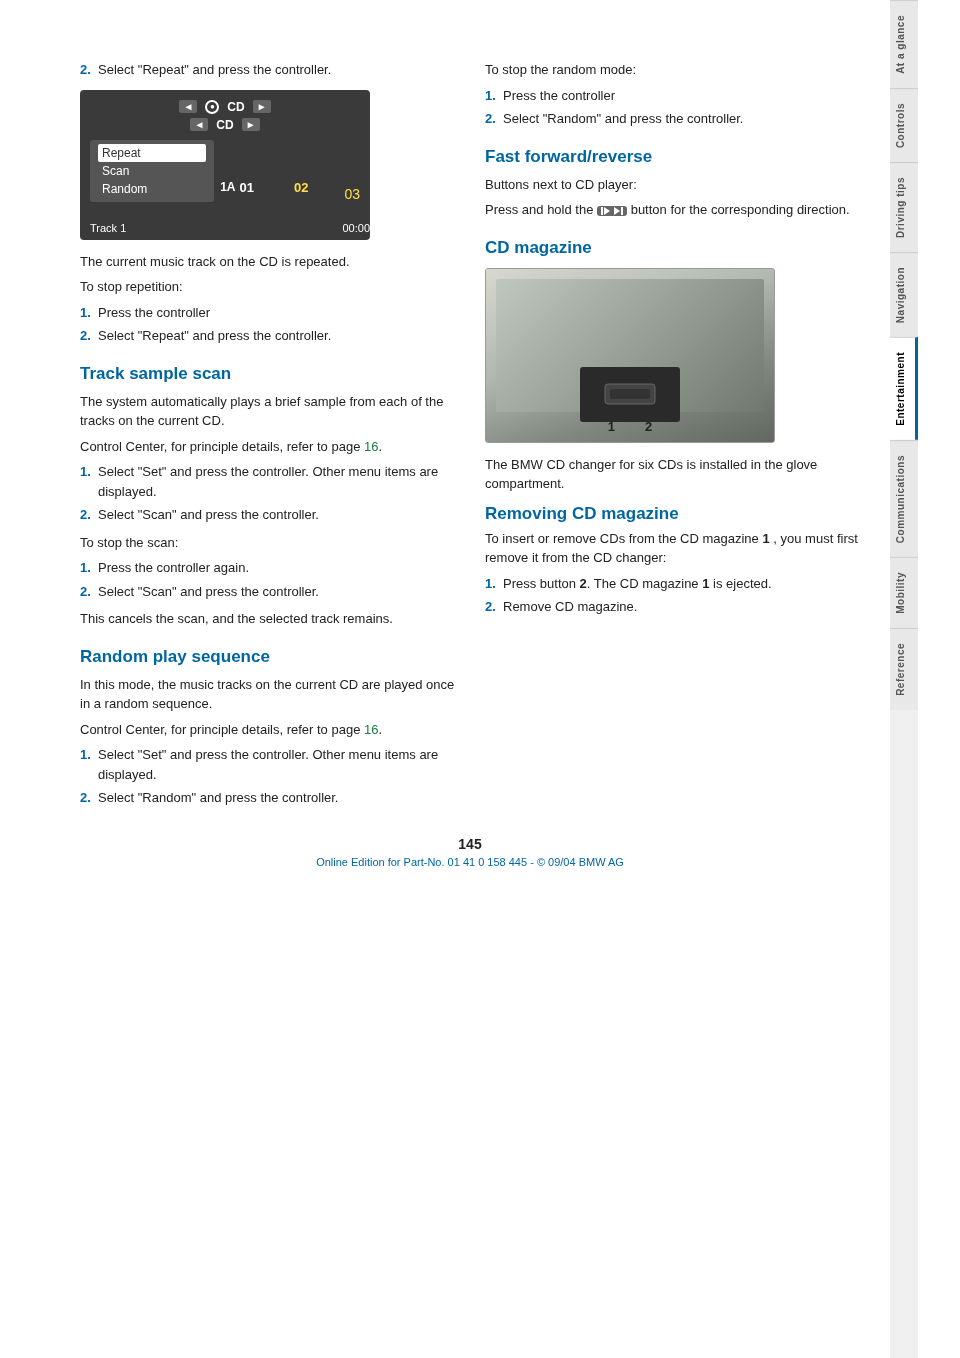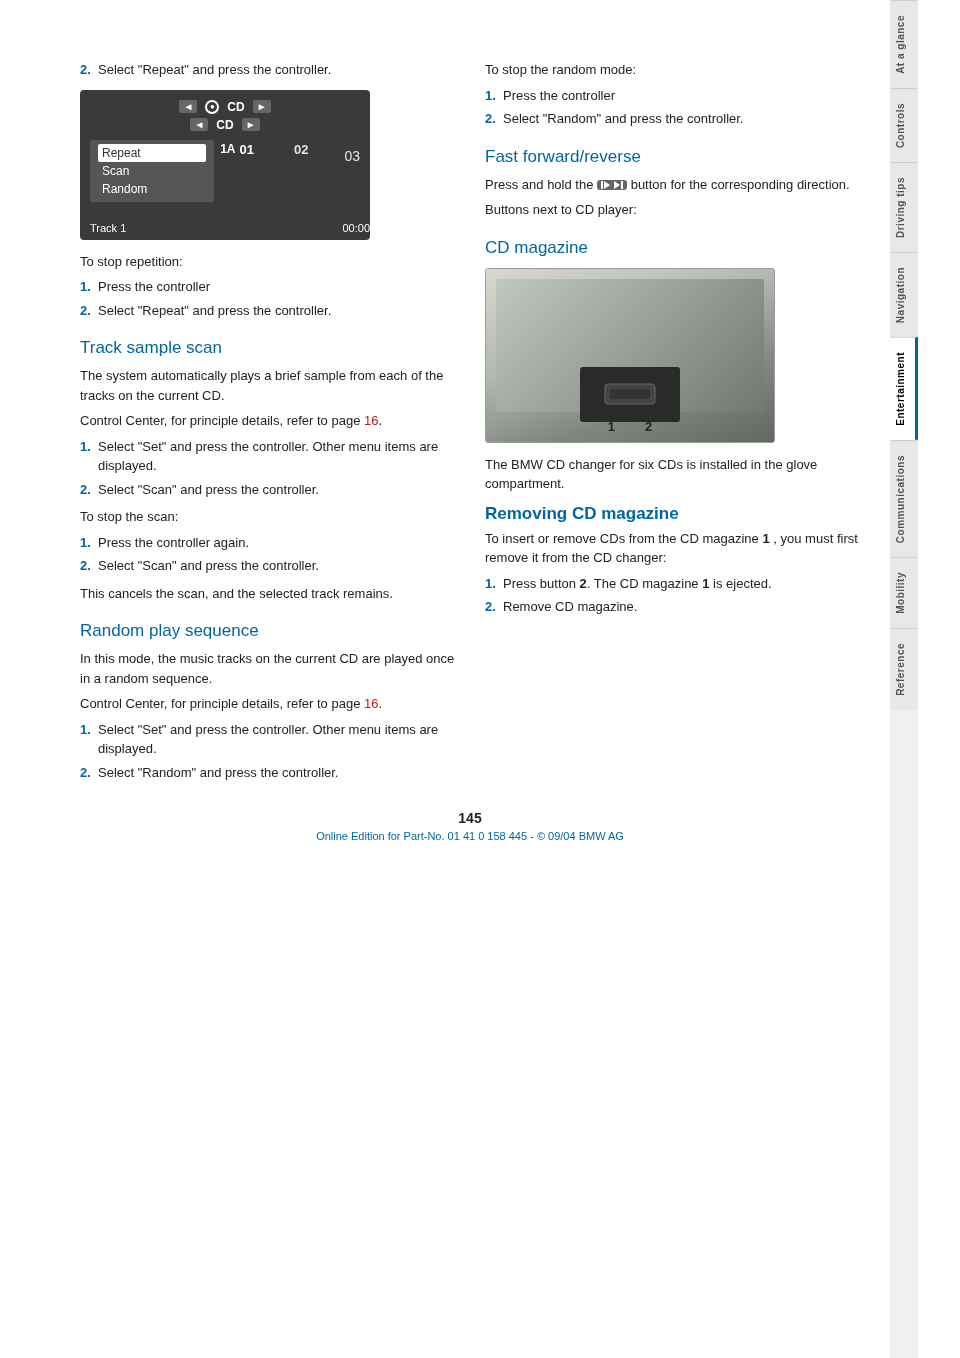--- a/index.html
+++ b/index.html
@@ -66,21 +66,21 @@
     }
 
     .step-number {
       color: #0066a0;
       font-weight: bold;
     }
 
     .section-heading {
       color: #0066a0;
       font-size: 17px;
-      font-weight: normal;
+      font-weight: bold;
       margin-bottom: 8px;
       margin-top: 18px;
     }
 
     .sub-heading {
       color: #0066a0;
       font-size: 17px;
       font-weight: bold;
       margin-bottom: 5px;
       margin-top: 10px;
@@ -168,21 +168,21 @@
     }
 
     .cd-track-numbers {
       display: flex;
       gap: 4px;
       font-size: 13px;
       font-weight: bold;
     }
 
     .track-num-orange {
-      color: #e5e5e5;
+      color: #fde047;
       padding-left: 36px;
     }
 
     .cd-bottom {
       position: absolute;
       bottom: 6px;
       left: 10px;
       right: 0;
       display: flex;
       justify-content: space-between;
@@ -240,21 +240,21 @@
       font-size: 13px;
       font-weight: bold;
       color: #222;
     }
 
     .bold-inline {
       font-weight: bold;
     }
 
     .link-blue {
-      color: #b91c1c;
+      color: #15803d;
       text-decoration: none;
     }
 
     .page-footer {
       text-align: center;
       padding: 20px 0 10px;
       font-size: 11px;
       color: #555;
     }
 
@@ -310,21 +310,21 @@
             <span class="arrow-btn">◄</span>
             <span class="cd-icon">●</span>
             <span class="cd-label">CD</span>
             <span class="arrow-btn">►</span>
           </div>
           <div class="cd-top-bar2">
             <span class="arrow-btn">◄</span>
             <span class="cd-label">CD</span>
             <span class="arrow-btn">►</span>
           </div>
-          <div style="display:flex;gap:6px;align-items:flex-start;margin-top:6px;">
+          <div style="display:flex;gap:6px;align-items:flex-end;margin-top:6px;">
             <div class="cd-menu">
               <div class="cd-menu-item selected">Repeat</div>
               <div class="cd-menu-item">Scan</div>
               <div class="cd-menu-item">Random</div>
             </div>
             <div style="display:flex;flex-direction:row;align-items:flex-start;margin-top:2px;">
               <div class="cd-track-numbers">
                 <span style="font-size:12px;">1A</span>
                 <span>01</span>
                 <span class="track-num-orange">02</span>
@@ -333,20 +333,21 @@
                 <span class="track-num-orange">03</span>
               </div>
             </div>
           </div>
           <div class="cd-bottom">
             <span>Track 1</span>
             <span>00:00</span>
           </div>
         </div>
 
+        <p>The current music track on the CD is repeated.</p>
         <p>To stop repetition:</p>
         <ol class="steps">
           <li>
             <span class="num step-number">1.</span>
             Press the controller
           </li>
           <li>
             <span class="num step-number">2.</span>
             Select "Repeat" and press the controller.
           </li>
@@ -406,32 +407,32 @@
             <span class="num step-number">1.</span>
             Press the controller
           </li>
           <li>
             <span class="num step-number">2.</span>
             Select "Random" and press the controller.
           </li>
         </ol>
 
         <h2 class="section-heading">Fast forward/reverse</h2>
+        <p>Buttons next to CD player:</p>
         <p>
           <span>Press and hold the</span>
           <span class="ff-icon">
             <span class="ff-bar"></span>
             <span class="ff-triangle"></span>
             <span style="margin:0 1px;"></span>
             <span class="ff-triangle"></span>
             <span class="ff-bar"></span>
           </span>
           <span>button for the corresponding direction.</span>
         </p>
-        <p>Buttons next to CD player:</p>
 
         <h2 class="section-heading">CD magazine</h2>
 
         <div class="cd-magazine-img">
           <div style="position:absolute;top:0;left:0;right:0;bottom:0;background:linear-gradient(160deg,#d8d8d0 0%,#b0b8b0 40%,#808880 70%,#606860 100%);"></div>
           <div style="position:absolute;top:10px;left:10px;right:10px;bottom:30px;background:linear-gradient(135deg,#bfc8bf 0%,#909890 60%,#707870 100%);border-radius:2px;"></div>
           <div class="cd-mag-inner">
             <svg width="60" height="30">
               <rect x="5" y="5" width="50" height="20" rx="3" fill="#444" stroke="#666" stroke-width="1"></rect>
               <rect x="10" y="10" width="40" height="10" rx="2" fill="#333"></rect>

